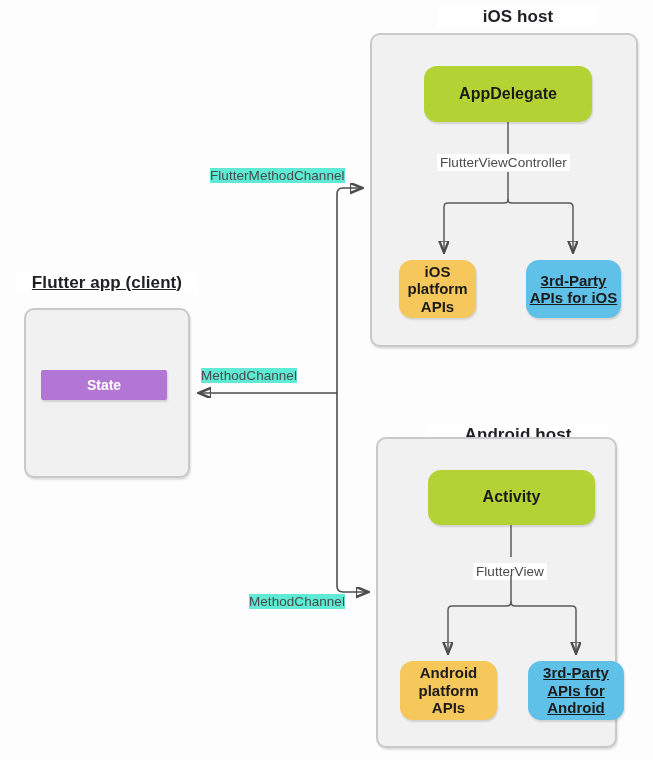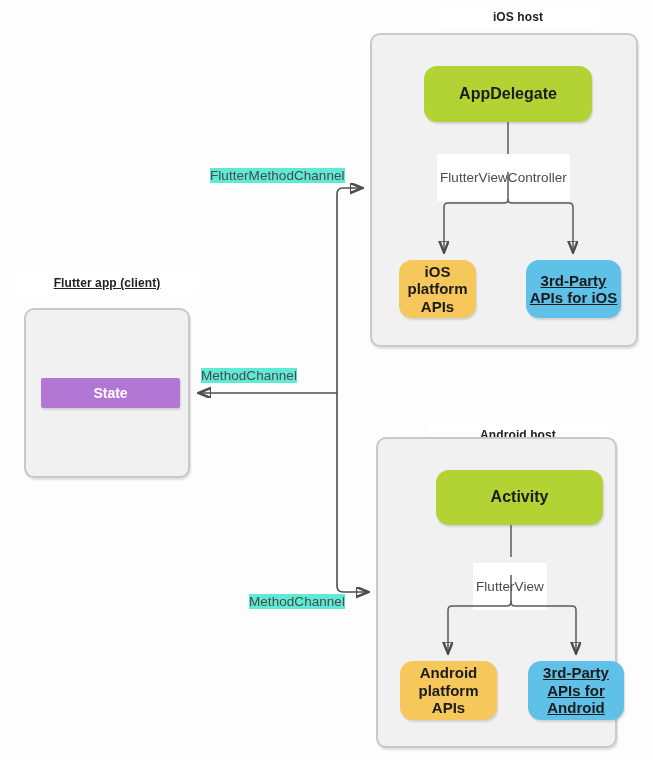--- a/index.html
+++ b/index.html
@@ -13,21 +13,21 @@
   }
   #canvas {
     position: relative;
     width: 653px;
     height: 760px;
     background: #fdfdfd;
     overflow: hidden;
   }
   .host-title {
     position: absolute;
-    font-size: 12px;
+    font-size: 17px;
     font-weight: 700;
     color: #202124;
     background: #ffffff;
     text-align: center;
     white-space: nowrap;
     letter-spacing: 0.1px;
   }
   .panel {
     position: absolute;
     background: #f1f1f1;
@@ -54,21 +54,21 @@
   .node.blue    { background: #5fc0e8; font-size: 15px; text-decoration: underline; }
   .node.purple  { background: #b276d4; font-size: 14px; color: #ffffff; border-radius: 2px;}
   .edge-label {
     position: absolute;
     font-size: 13.5px;
     color: #4a4a4a;
     background: #5eead4;
     white-space: nowrap;
     letter-spacing: 0.05px;
   }
-  .edge-label.inner { background: #ffffff; padding: 16px 3px; }
+  .edge-label.inner { background: #ffffff; padding: 1px 3px; }
   svg.wires {
     position: absolute;
     left: 0; top: 0;
     width: 653px;
     height: 760px;
     overflow: visible;
     pointer-events: none;
   }
   svg.wires path, svg.wires line { fill: none; stroke: #4d4d4d; stroke-width: 1.6; }
   svg.wires .thin { stroke: #5a5a5a; stroke-width: 1.5; }
@@ -94,41 +94,41 @@
 
   <div class="node blue" style="left:526px; top:260px; width:95px; height:58px; flex-direction:column;">
     <span>3rd-Party</span>
     <span>APIs for iOS</span>
   </div>
 
   <div class="host-title" style="left:428px; top:424px; width:180px; height:22px; line-height:22px;text-align:center;">Android host</div>
 
   <div class="panel" style="left:376px; top:437px; width:241px; height:311px;"></div>
 
-  <div class="node green" style="left:428px; top:470px; width:167px; height:55px;margin-left:8px;">Activity</div>
+  <div class="node green" style="left:428px; top:470px; width:167px; height:55px;">Activity</div>
 
   <div class="edge-label inner" style="left:473px; top:557px;margin-top:6px;">FlutterView</div>
 
   <div class="node orange" style="left:400px; top:661px; width:97px; height:59px; flex-direction:column;">
     <span>Android</span>
     <span>platform</span>
     <span>APIs</span>
   </div>
 
   <div class="node blue" style="left:528px; top:661px; width:96px; height:59px; flex-direction:column;">
     <span>3rd-Party</span>
     <span>APIs for</span>
     <span>Android</span>
   </div>
 
   <div class="host-title" style="left:16px; top:272px; width:182px; height:22px; line-height:22px;text-decoration:underline;">Flutter app (client)</div>
 
   <div class="panel" style="left:24px; top:308px; width:166px; height:170px;"></div>
 
-  <div class="node purple" style="left:41px; top:370px; width:139px; height:30px;margin-top:8px;">State</div>
+  <div class="node purple" style="left:41px; top:370px; width:126px; height:30px;">State</div>
 
   <div class="edge-label" style="left:210px; top:168px;">FlutterMethodChannel</div>
 
   <div class="edge-label" style="left:201px; top:368px;">MethodChannel</div>
 
   <div class="edge-label" style="left:249px; top:594px;">MethodChannel</div>
 
   <svg class="wires" viewBox="0 0 653 760">
     <defs>
       <marker id="arrowend" markerWidth="9" markerHeight="9" refX="7.6" refY="3.2" orient="auto" markerUnits="strokeWidth">

